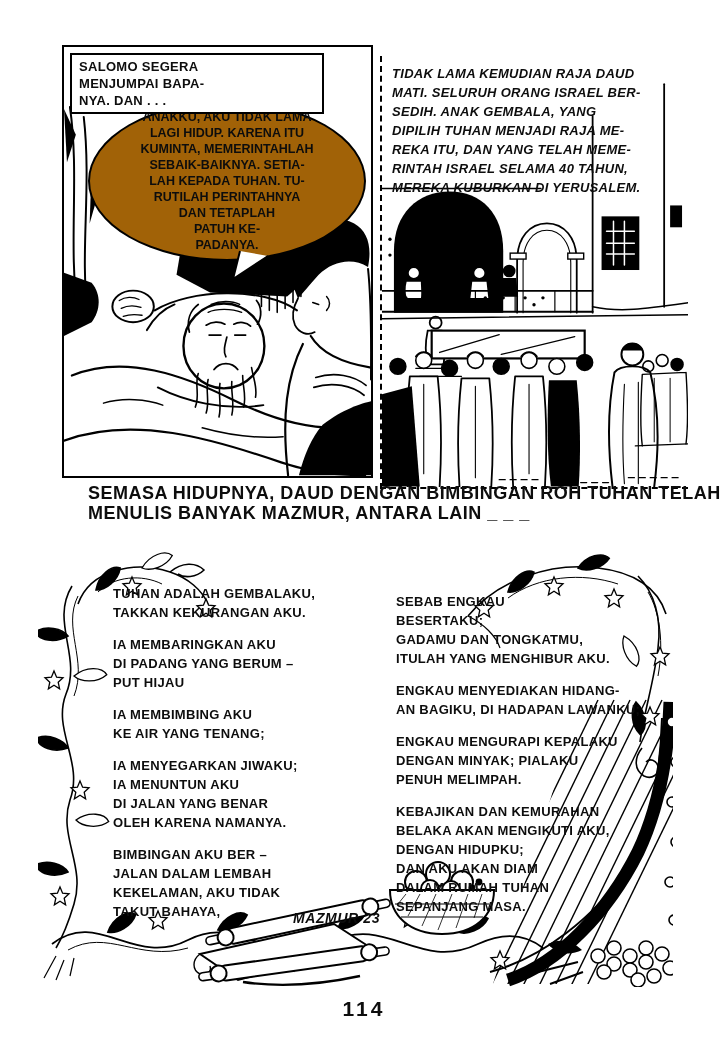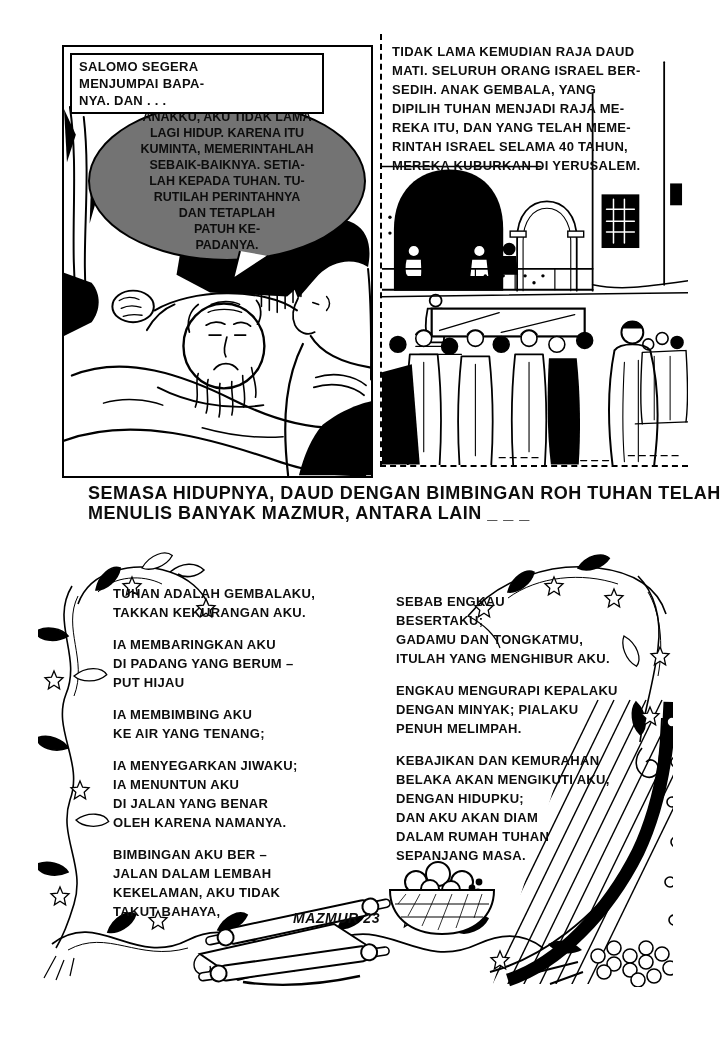--- a/index.html
+++ b/index.html
@@ -1,26 +1,26 @@
 <!DOCTYPE html>
 <html><head>
 <meta charset="utf-8">
 <style>
   html,body{margin:0;padding:0;background:#e8e8e8;}
   .page{position:relative;width:728px;height:1056px;background:#ffffff;
         font-family:"Liberation Sans",sans-serif;color:#0d0d0d;overflow:hidden;margin:0 auto;}
   .comic{font-weight:bold;white-space:pre-line;}
   .panel{position:absolute;background:#fff;box-sizing:border-box;}
   #panel-left{left:62px;top:45px;width:311px;height:433px;border:2.5px solid #000;}
-  #panel-right{left:380px;top:34px;width:308px;height:433px;
-               border-left:2px dashed #000;border-bottom:2px dashed #000;}
+  #panel-right{left:380px;top:56px;width:308px;height:433px;
+               border-left:2px dashed #000;border-bottom:2px dashed #000;font-style:italic;}
   .art{position:absolute;left:0;top:0;width:100%;height:100%;z-index:1;}
   .caption-box{position:absolute;left:6px;top:6px;width:236px;border:2.5px solid #000;background:#fff;
                padding:3px 7px;font-size:13px;line-height:17px;letter-spacing:.3px;z-index:4;}
-  .balloon{position:absolute;left:24px;top:54px;width:278px;height:160px;background:#737373;
+  .balloon{position:absolute;left:24px;top:54px;width:278px;height:160px;background:#a16207;
            border:2px solid #000;border-radius:50%;z-index:2;display:flex;align-items:center;
            justify-content:center;text-align:center;font-size:12.5px;line-height:16px;
            padding:4px 10px;box-sizing:border-box;}
   .tail{position:absolute;left:166px;top:202px;z-index:3;}
   .rp-caption{position:absolute;left:10px;top:8px;font-size:13px;line-height:19px;letter-spacing:.3px;z-index:2;}
   .narration{position:absolute;left:88px;top:483px;font-size:18px;line-height:20px;letter-spacing:.5px;}
   .psalm{position:absolute;left:38px;top:552px;width:635px;height:435px;}
   .frame-art{position:absolute;left:0;top:0;width:100%;height:100%;}
   .col{position:absolute;font-size:13px;line-height:19px;letter-spacing:.3px;z-index:2;}
   .col p{margin:0 0 13px 0;}
@@ -371,27 +371,30 @@
       <p class="comic">BIMBINGAN AKU BER –
 JALAN DALAM LEMBAH
 KEKELAMAN, AKU TIDAK
 TAKUT BAHAYA,</p>
     </div>
     <div class="col col-right">
       <p class="comic">SEBAB ENGKAU
 BESERTAKU;
 GADAMU DAN TONGKATMU,
 ITULAH YANG MENGHIBUR AKU.</p>
+      <p class="comic">ENGKAU MENYEDIAKAN HIDANG-
+AN BAGIKU, DI HADAPAN LAWANKU;</p>
       <p class="comic">ENGKAU MENGURAPI KEPALAKU
 DENGAN MINYAK; PIALAKU
 PENUH MELIMPAH.</p>
       <p class="comic">KEBAJIKAN DAN KEMURAHAN
 BELAKA AKAN MENGIKUTI AKU,
 DENGAN HIDUPKU;
 DAN AKU AKAN DIAM
 DALAM RUMAH TUHAN
 SEPANJANG MASA.</p>
     </div>
     <div class="psalm-ref">MAZMUR 23</div>
   </div>
 
+  <div class="page-num">114</div>
 
 </div>
 
 </body></html>

